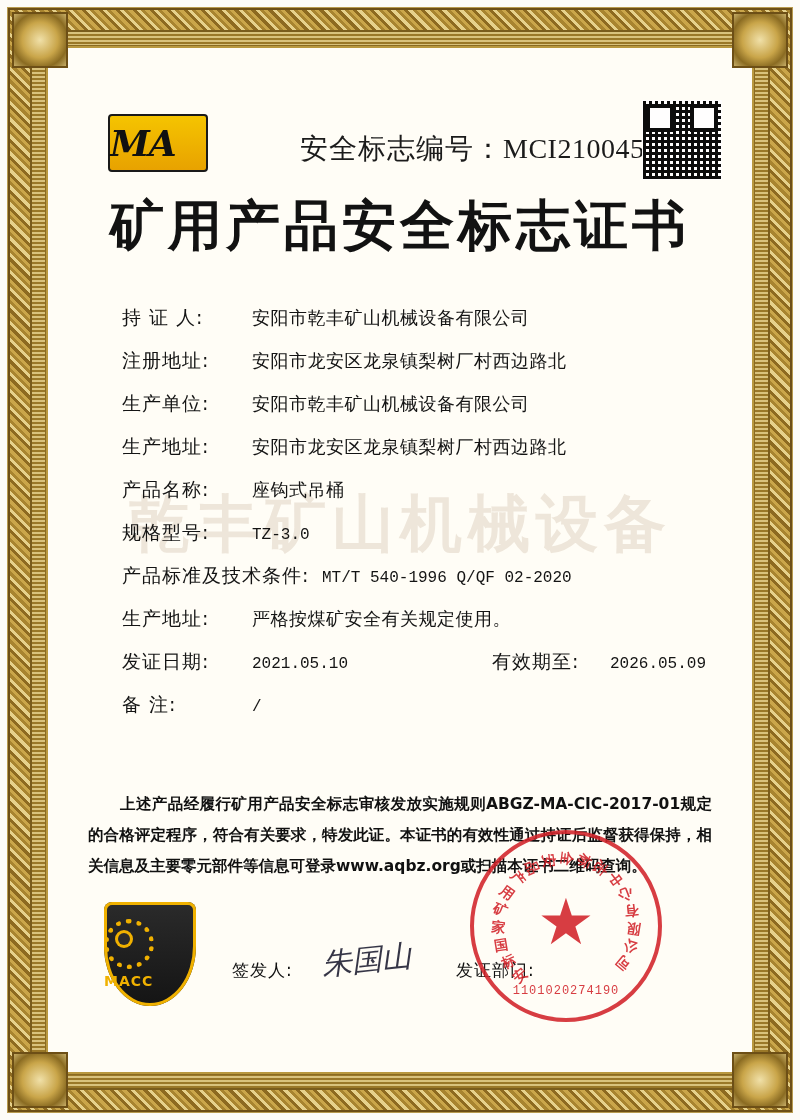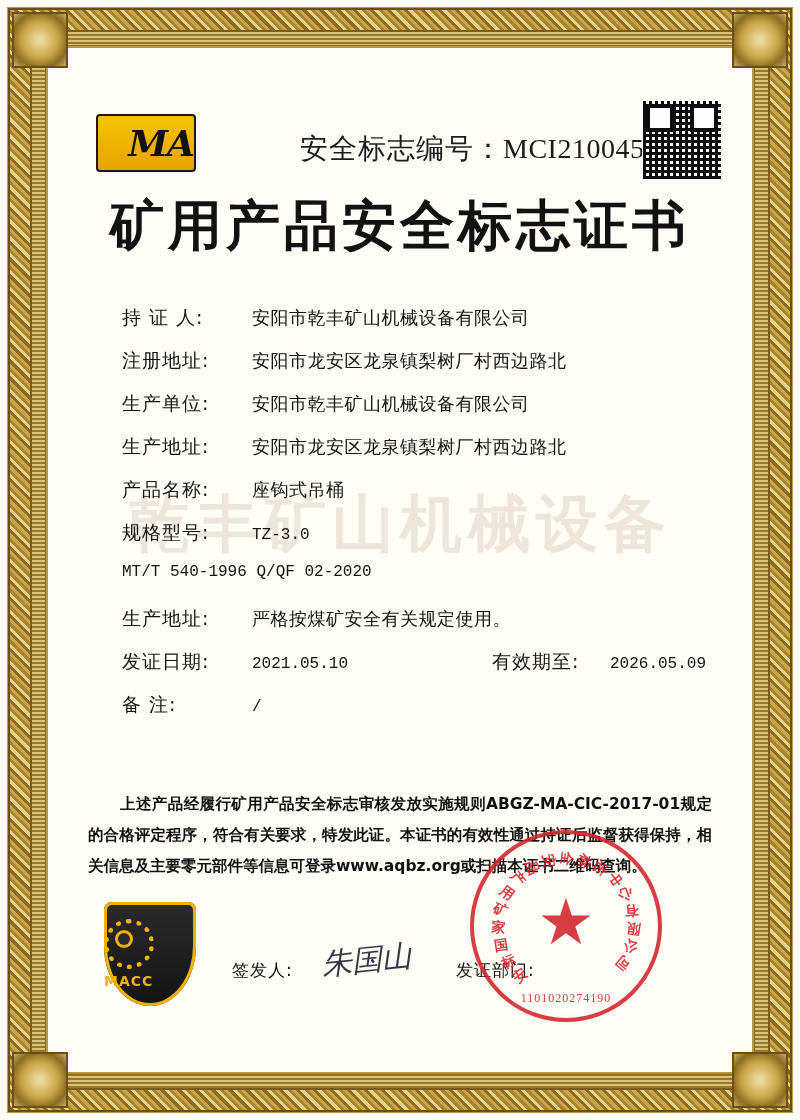--- a/index.html
+++ b/index.html
@@ -83,28 +83,28 @@
     left: 60px; top: 58px; right: 60px; bottom: 58px;
   }
 
   
   .header-row {
     position: relative;
     height: 110px;
   }
   .ma-logo {
     position: absolute;
-    left: 36px; top: 56px;
+    left: 48px; top: 56px;
     width: 96px; height: 54px;
     background: linear-gradient(180deg, #f5c400 0%, #e8a200 100%);
     border: 2px solid #1a1a1a;
     border-radius: 4px;
     display: flex;
     align-items: center;
-    justify-content: flex-end;
+    justify-content: flex-start;
   }
   .ma-logo span {
     font-family: "DejaVu Serif", serif;
     font-weight: bold;
     font-style: italic;
     font-size: 36px;
     color: #111;
     letter-spacing: -1px;
   }
   .cert-no {
@@ -290,24 +290,24 @@
   .seal .ring-text span {
     position: absolute;
     left: 50%; top: 50%;
     font-size: 14px;
     font-weight: bold;
     font-family: "DejaVu Sans", sans-serif;
     transform-origin: 0 0;
   }
   .seal .seal-code {
     position: absolute;
-    left: 0; right: 0; bottom: 12px;
+    left: 0; right: 0; bottom: 20px;
     text-align: center;
     font-size: 12px;
-    font-family: Liberation Serif, serif;
+    font-family: Liberation Mono, monospace;
     letter-spacing: 1px;
   }
 </style>
 </head>
 <body>
 
 <div class="page">
 
   <div class="border-outer"></div>
   <div class="border-mid"></div>
@@ -359,20 +359,21 @@
         <div class="field-label">产品名称:</div>
         <div class="field-value">座钩式吊桶</div>
       </div>
 
       <div class="field-row">
         <div class="field-label">规格型号:</div>
         <div class="field-value mono">TZ-3.0</div>
       </div>
 
       <div class="field-row">
+        <div class="field-label" style="width:200px;flex:0 0 200px;">产品标准及技术条件:</div>
         <div class="field-value mono">MT/T 540-1996 Q/QF 02-2020</div>
       </div>
 
       <div class="field-row">
         <div class="field-label">生产地址:</div>
         <div class="field-value">严格按煤矿安全有关规定使用。</div>
       </div>
 
       <div class="field-row dual">
         <div class="field-label">发证日期:</div>

